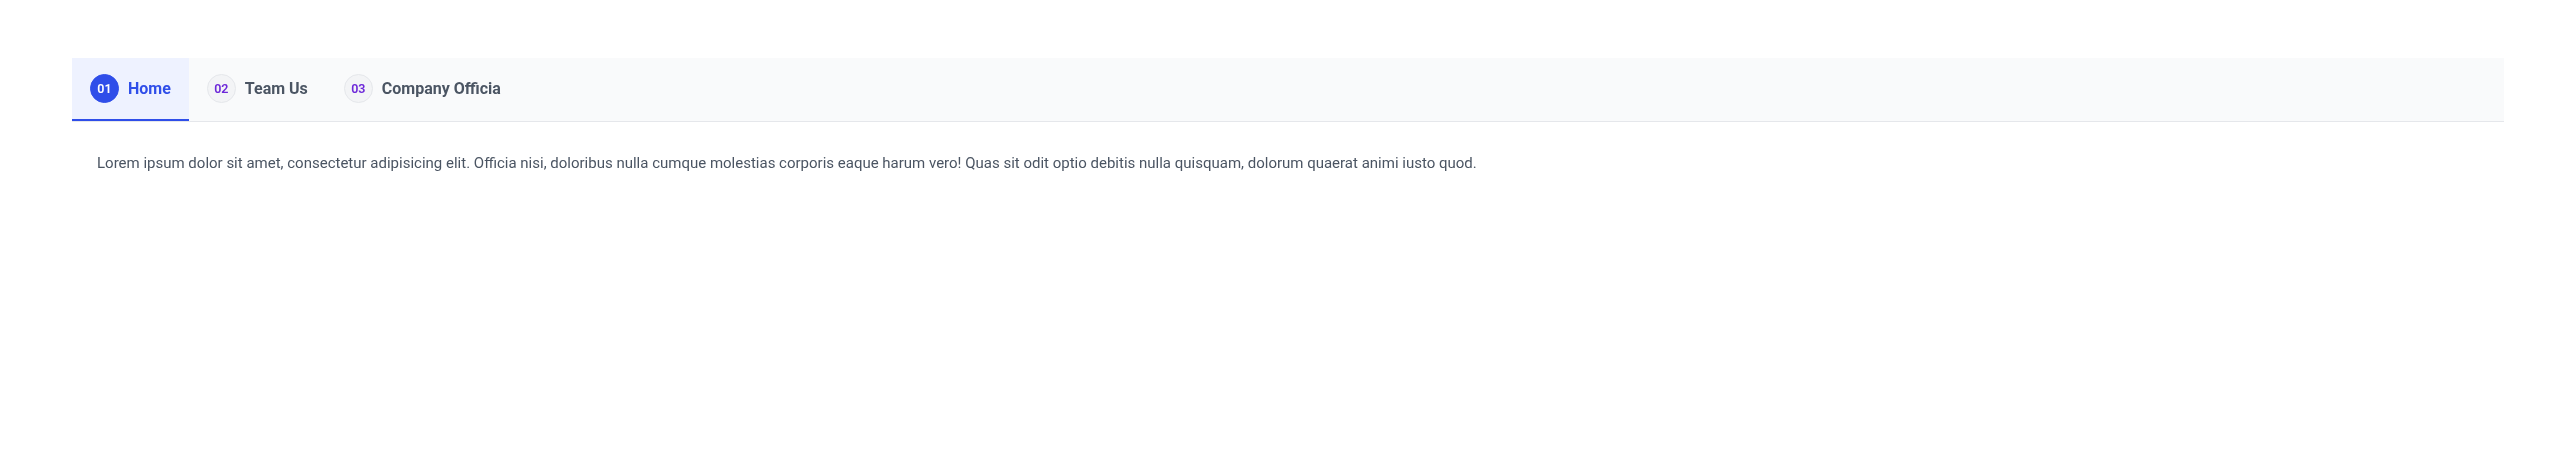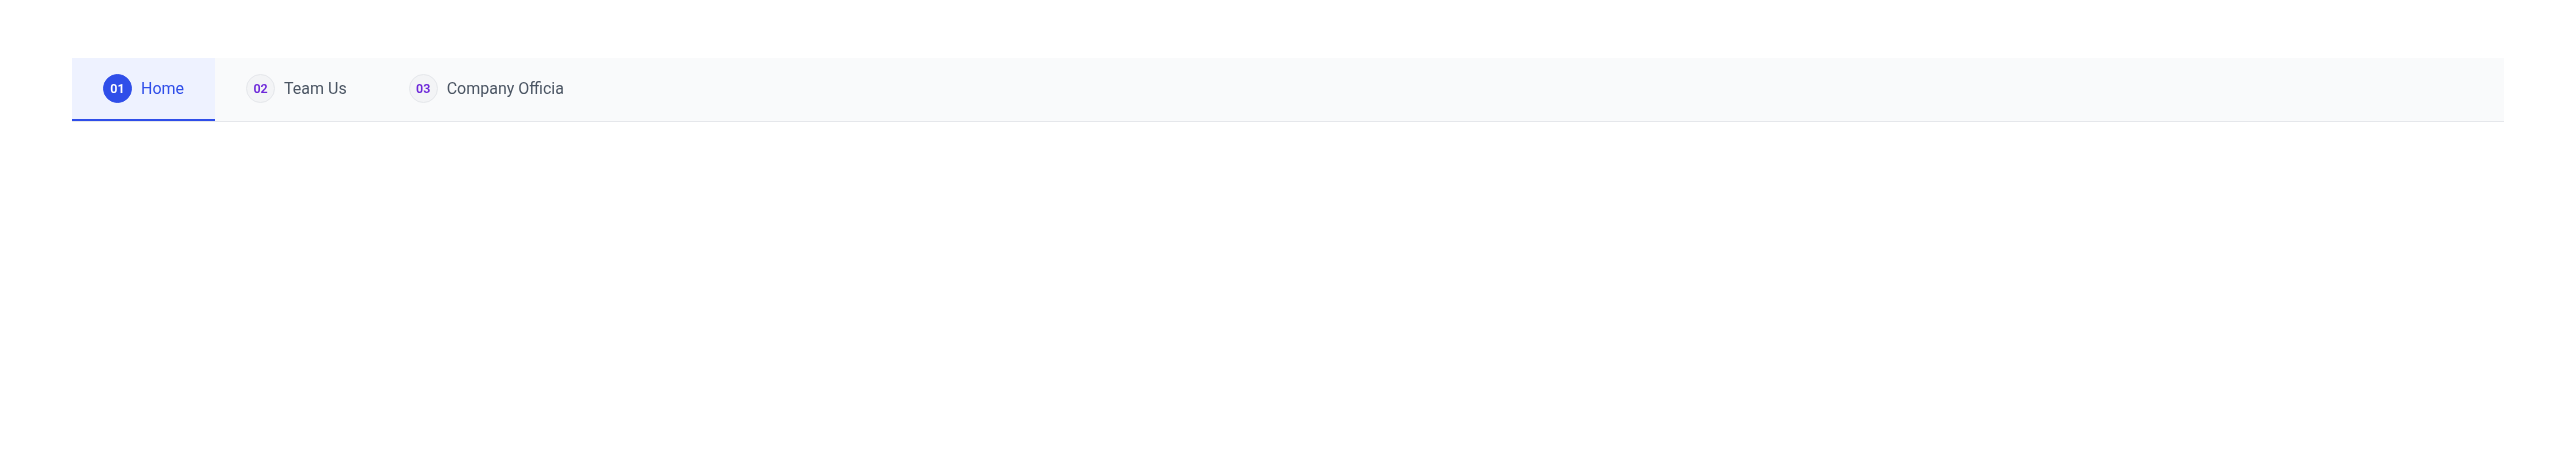--- a/index.html
+++ b/index.html
@@ -21,21 +21,21 @@
     .tabs-nav {
       display: flex;
       background: #f9fafb;
       border-bottom: 0.9px solid #e5e7eb;
     }
     
     .tab-item {
       display: flex;
       align-items: center;
       gap: 9px;
-      padding: 16px 31px;
+      padding: 16px 18px;
       cursor: pointer;
       border-bottom: 2.7px solid transparent;
       transition: all 0.2s;
     }
     
     .tab-item.active {
       background: #eef2ff;
       border-bottom-color: #2f4ee9;
     }
     
@@ -54,21 +54,21 @@
     }
     
     .tab-item.active .tab-number {
       background: #2f4ee9;
       border-color: #2f4ee9;
       color: #ffffff;
     }
     
     .tab-label {
       font-size: 16px;
-      font-weight: 400;
+      font-weight: 700;
       color: #4b5563;
     }
     
     .tab-item.active .tab-label {
       color: #2f4ee9;
     }
     
     .tab-content {
       padding: 29px 25px;
       font-size: 15px;
@@ -93,14 +93,17 @@
     </div>
 
 
     <div class="tab-item">
       <span class="tab-number">03</span>
       <span class="tab-label">Company Officia</span>
     </div>
 
   </nav>
 
+  <div class="tab-content">
+    <p>Lorem ipsum dolor sit amet, consectetur adipisicing elit. Officia nisi, doloribus nulla cumque molestias corporis eaque harum vero! Quas sit odit optio debitis nulla quisquam, dolorum quaerat animi iusto quod.</p>
+  </div>
 </div>
 
 
 </body></html>

